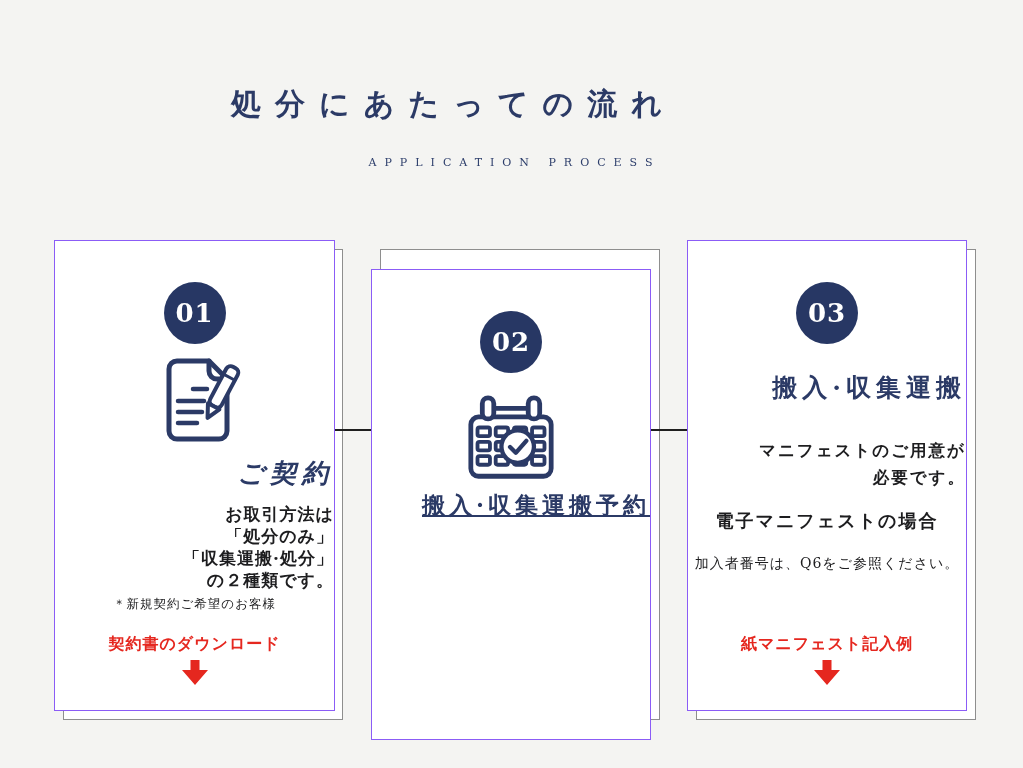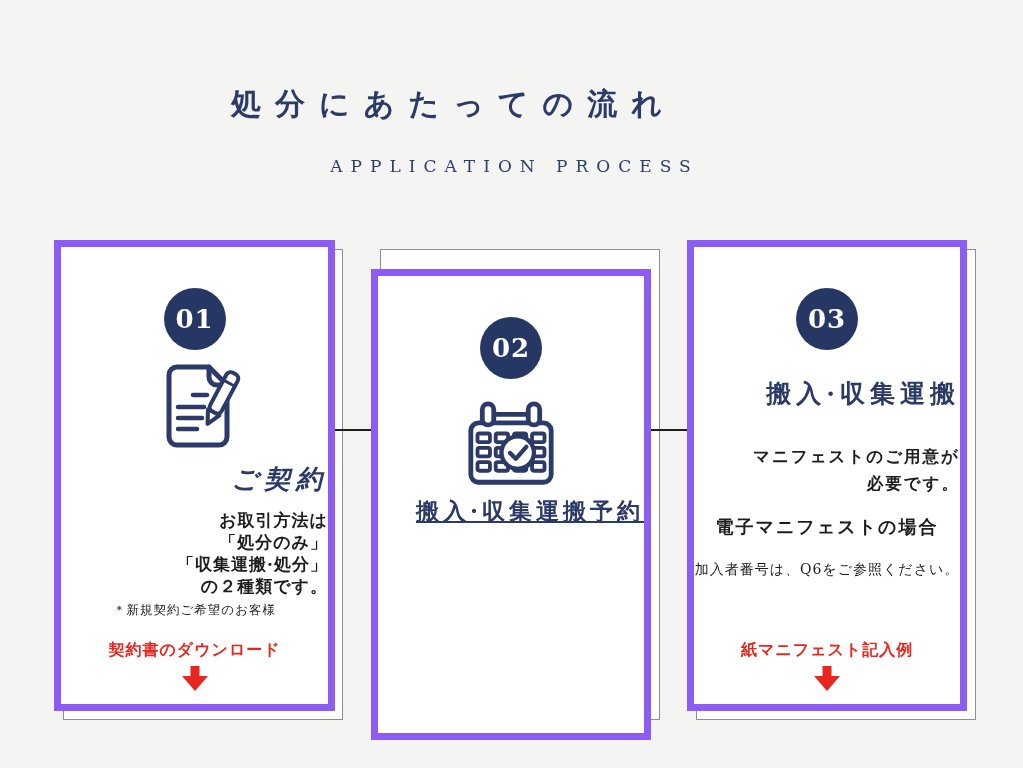--- a/index.html
+++ b/index.html
@@ -14,33 +14,33 @@
 
   
   .page-title{
     position:absolute;top:84px;left:0;width:893px;
     text-align:center;font-size:30px;font-weight:600;
     color:#2b3a66;letter-spacing:14px;padding-left:14px;
     box-sizing:border-box;
   }
   .page-subtitle{
     position:absolute;top:156px;left:0;width:1023px;
-    text-align:center;font-size:17px;font-weight:500;
+    text-align:center;font-size:11px;font-weight:500;
     color:#2d3e6b;letter-spacing:8px;padding-left:6px;
     box-sizing:border-box;
   }
 
   
   .card-shadow{
     position:absolute;width:280px;height:471px;
     background:#ffffff;border:1px solid #8e8e8e;box-sizing:border-box;
   }
   .card{
     position:absolute;top:240px;width:280px;height:471px;
-    background:#ffffff;border:7px solid #8b5cf6;box-sizing:border-box;
+    background:#ffffff;border:1px solid #8b5cf6;box-sizing:border-box;
   }
   #shadow-1{left:63px;top:249px;}  #card-1{left:54px;width:281px;}
   #shadow-2{left:380px;top:249px;} #card-2{left:371px;margin-top:29px;}
   #shadow-3{left:696px;top:249px;} #card-3{left:687px;}
 
   .connector{
     position:absolute;top:429px;height:2px;background:#1f1f1f;
   }
   #connector-1{left:335px;width:36px;}
   #connector-2{left:651px;width:36px;}

